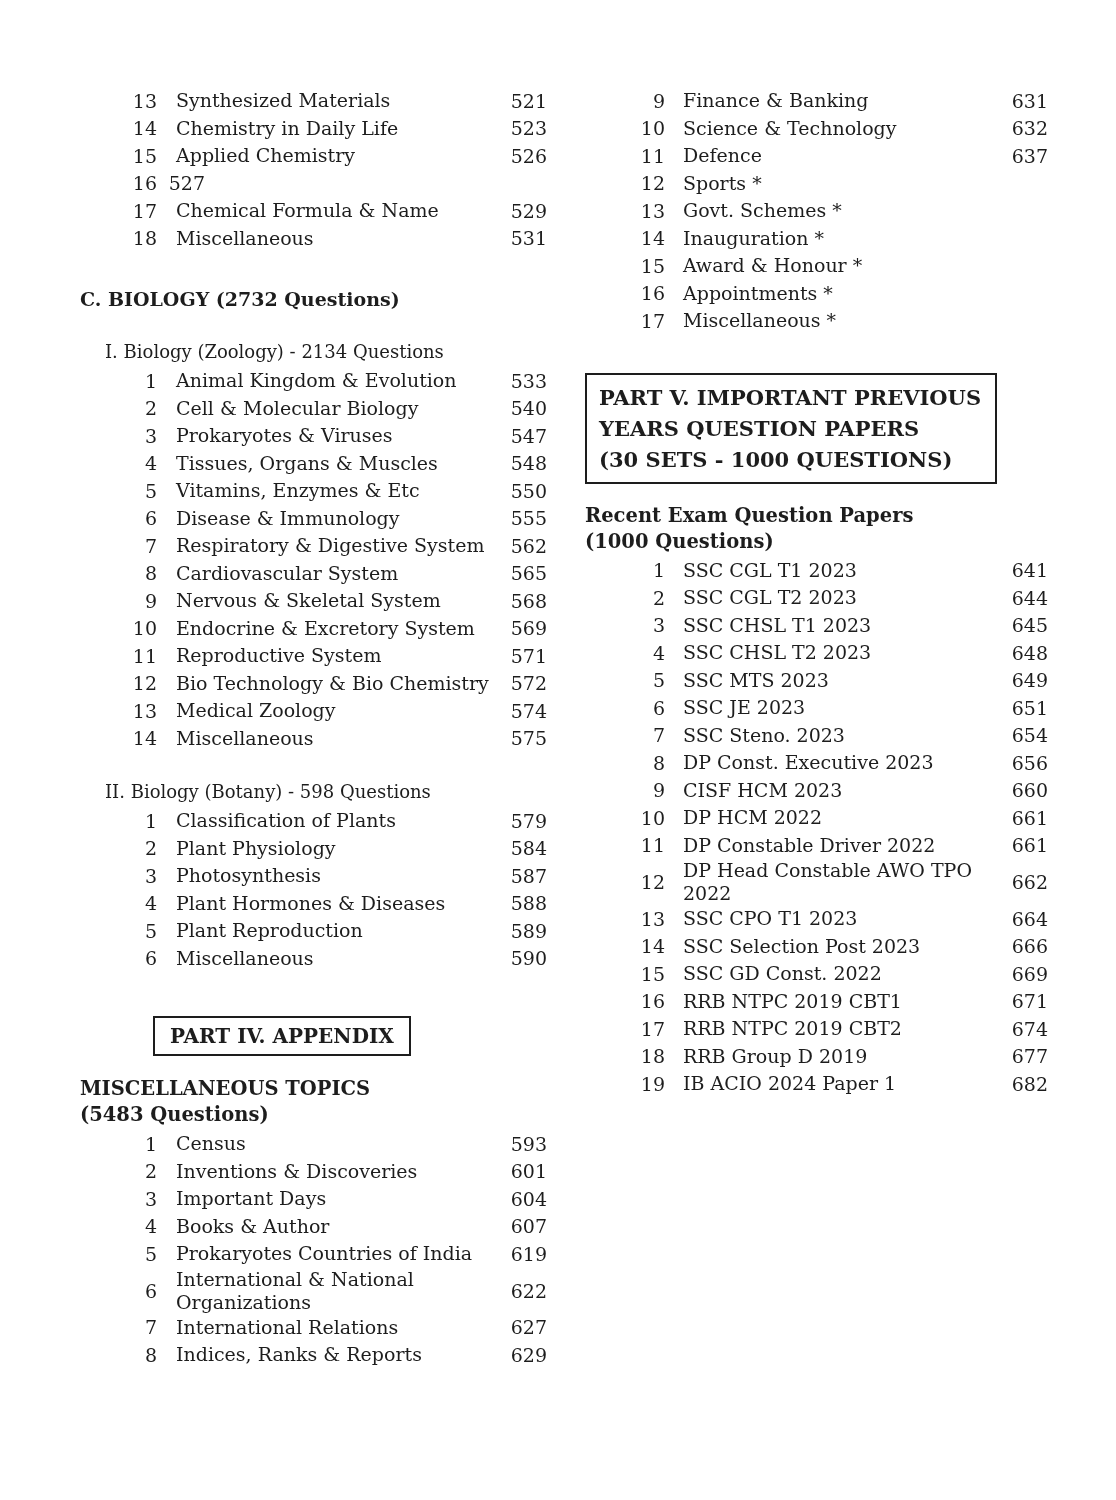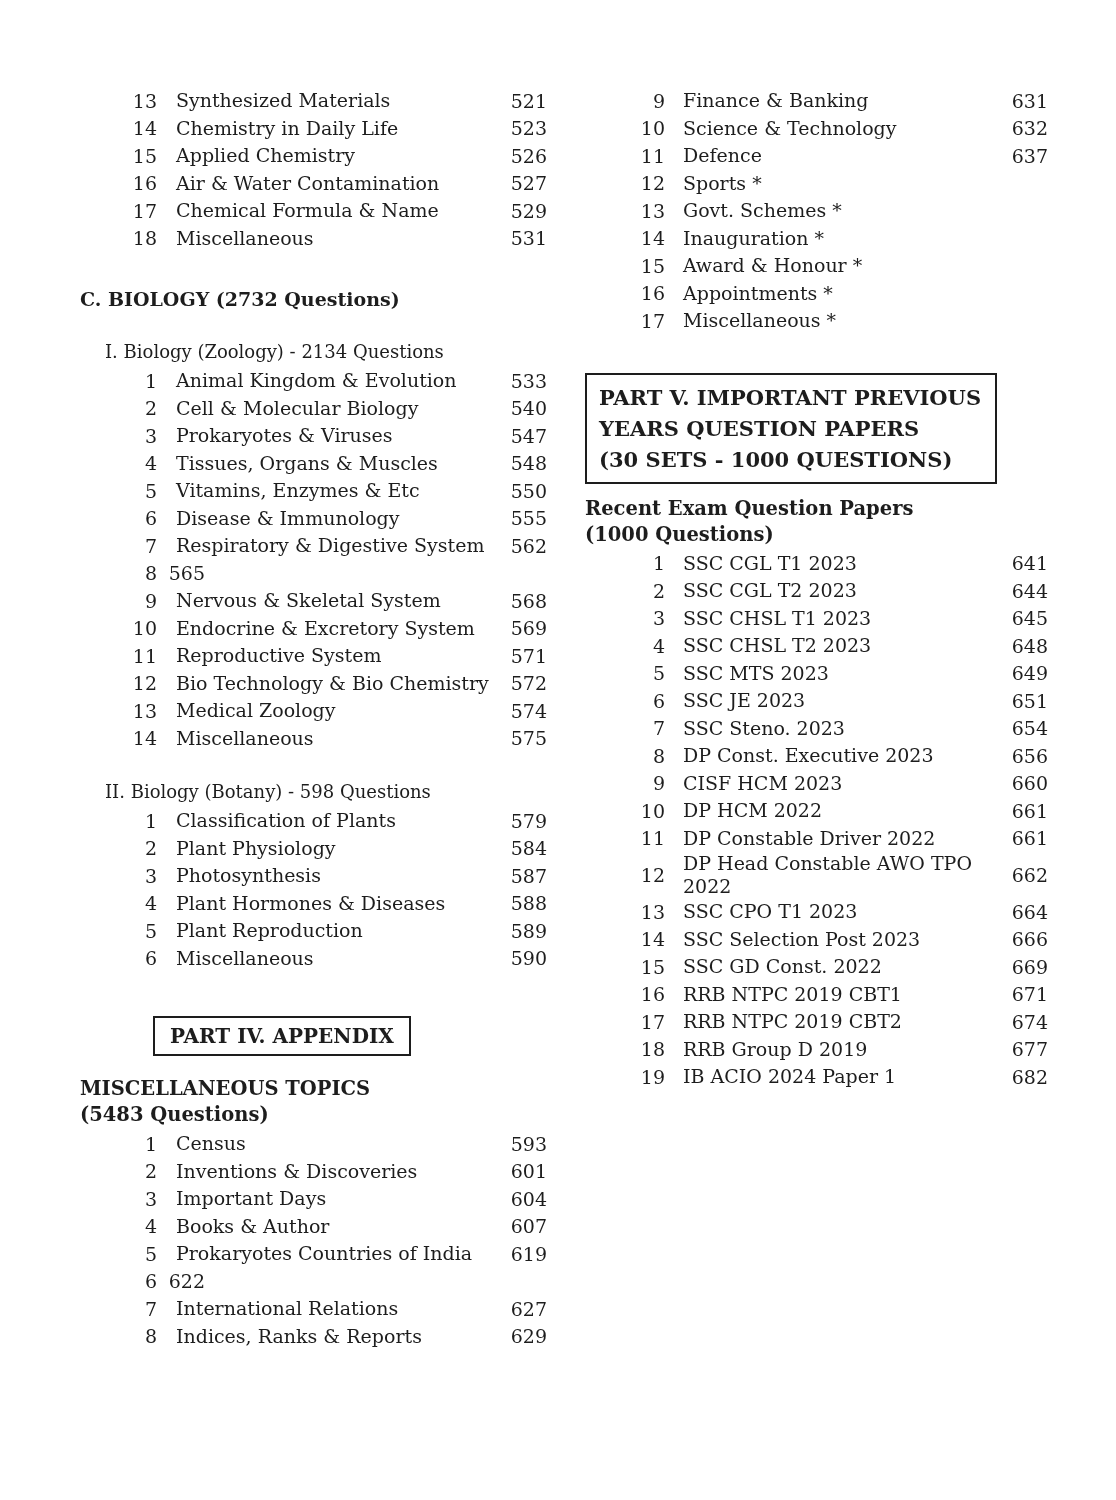--- a/index.html
+++ b/index.html
@@ -59,21 +59,21 @@
     font-size: 18px;
     line-height: 26px;
     margin: 27px 0 0 25px;
   }
   .h-colblock {
     font-weight: bold;
     font-size: 19.5px;
     line-height: 26px;
     margin: 20px 0 0 0;
   }
-  .h-colblock.recent { margin-top: 12px; }
+  .h-colblock.recent { margin-top: 19px; }
 
   .part-box {
     display: inline-block;
     border: 2px solid #1d1d1d;
     font-weight: bold;
     font-size: 20px;
     line-height: 22px;
     padding: 7px 15px;
     margin: 44px 0 0 73px;
   }
@@ -109,21 +109,20 @@
         </div>
 
         <div class="row">
           <span class="num">15</span>
           <span class="title">Applied Chemistry</span>
           <span class="pg">526</span>
         </div>
 
         <div class="row">
           <span class="num">16</span>
-          <span class="title">Air &amp; Water Contamination</span>
           <span class="pg">527</span>
         </div>
 
         <div class="row">
           <span class="num">17</span>
           <span class="title">Chemical Formula &amp; Name</span>
           <span class="pg">529</span>
         </div>
 
         <div class="row">
@@ -175,20 +174,21 @@
         </div>
 
         <div class="row">
           <span class="num">7</span>
           <span class="title">Respiratory &amp; Digestive System</span>
           <span class="pg">562</span>
         </div>
 
         <div class="row">
           <span class="num">8</span>
+          <span class="title">Cardiovascular System</span>
           <span class="pg">565</span>
         </div>
 
         <div class="row">
           <span class="num">9</span>
           <span class="title">Nervous &amp; Skeletal System</span>
           <span class="pg">568</span>
         </div>
 
         <div class="row">
@@ -297,20 +297,21 @@
         </div>
 
         <div class="row">
           <span class="num">5</span>
           <span class="title">Prokaryotes Countries of India</span>
           <span class="pg">619</span>
         </div>
 
         <div class="row">
           <span class="num">6</span>
+          <span class="title">International &amp; National Organizations</span>
           <span class="pg">622</span>
         </div>
 
         <div class="row">
           <span class="num">7</span>
           <span class="title">International Relations</span>
           <span class="pg">627</span>
         </div>
 
         <div class="row">

